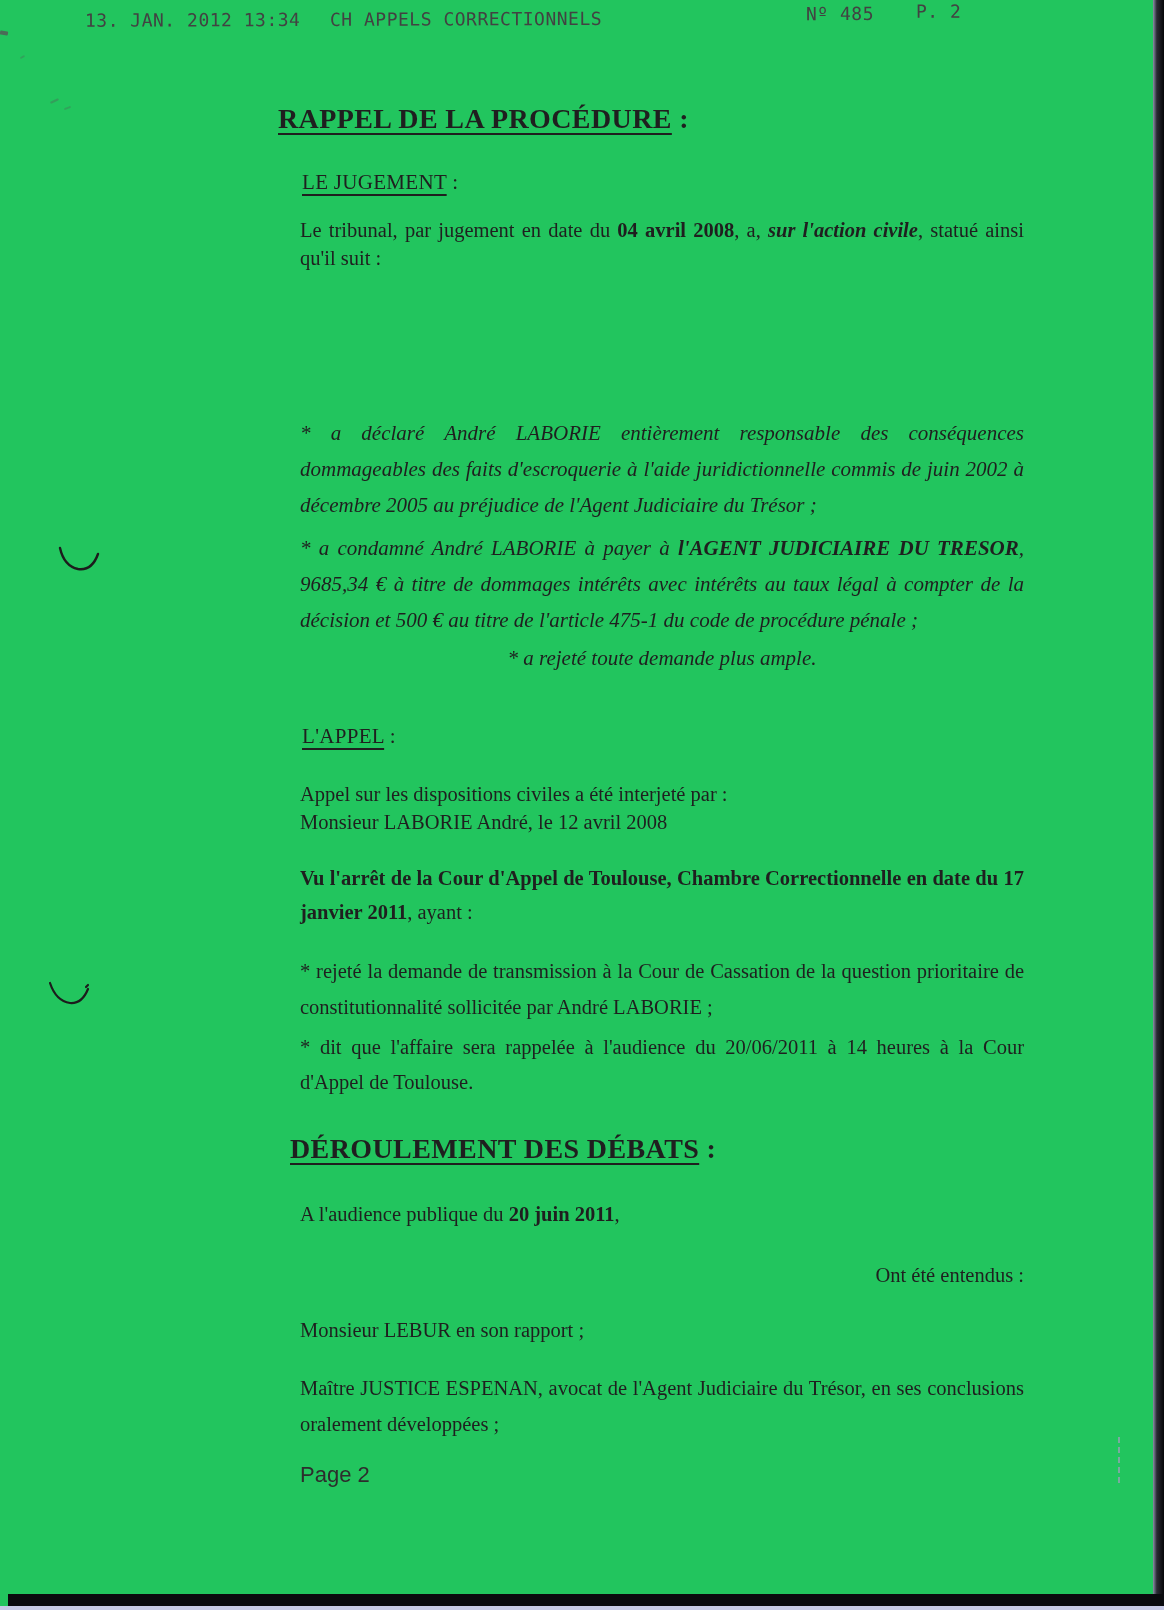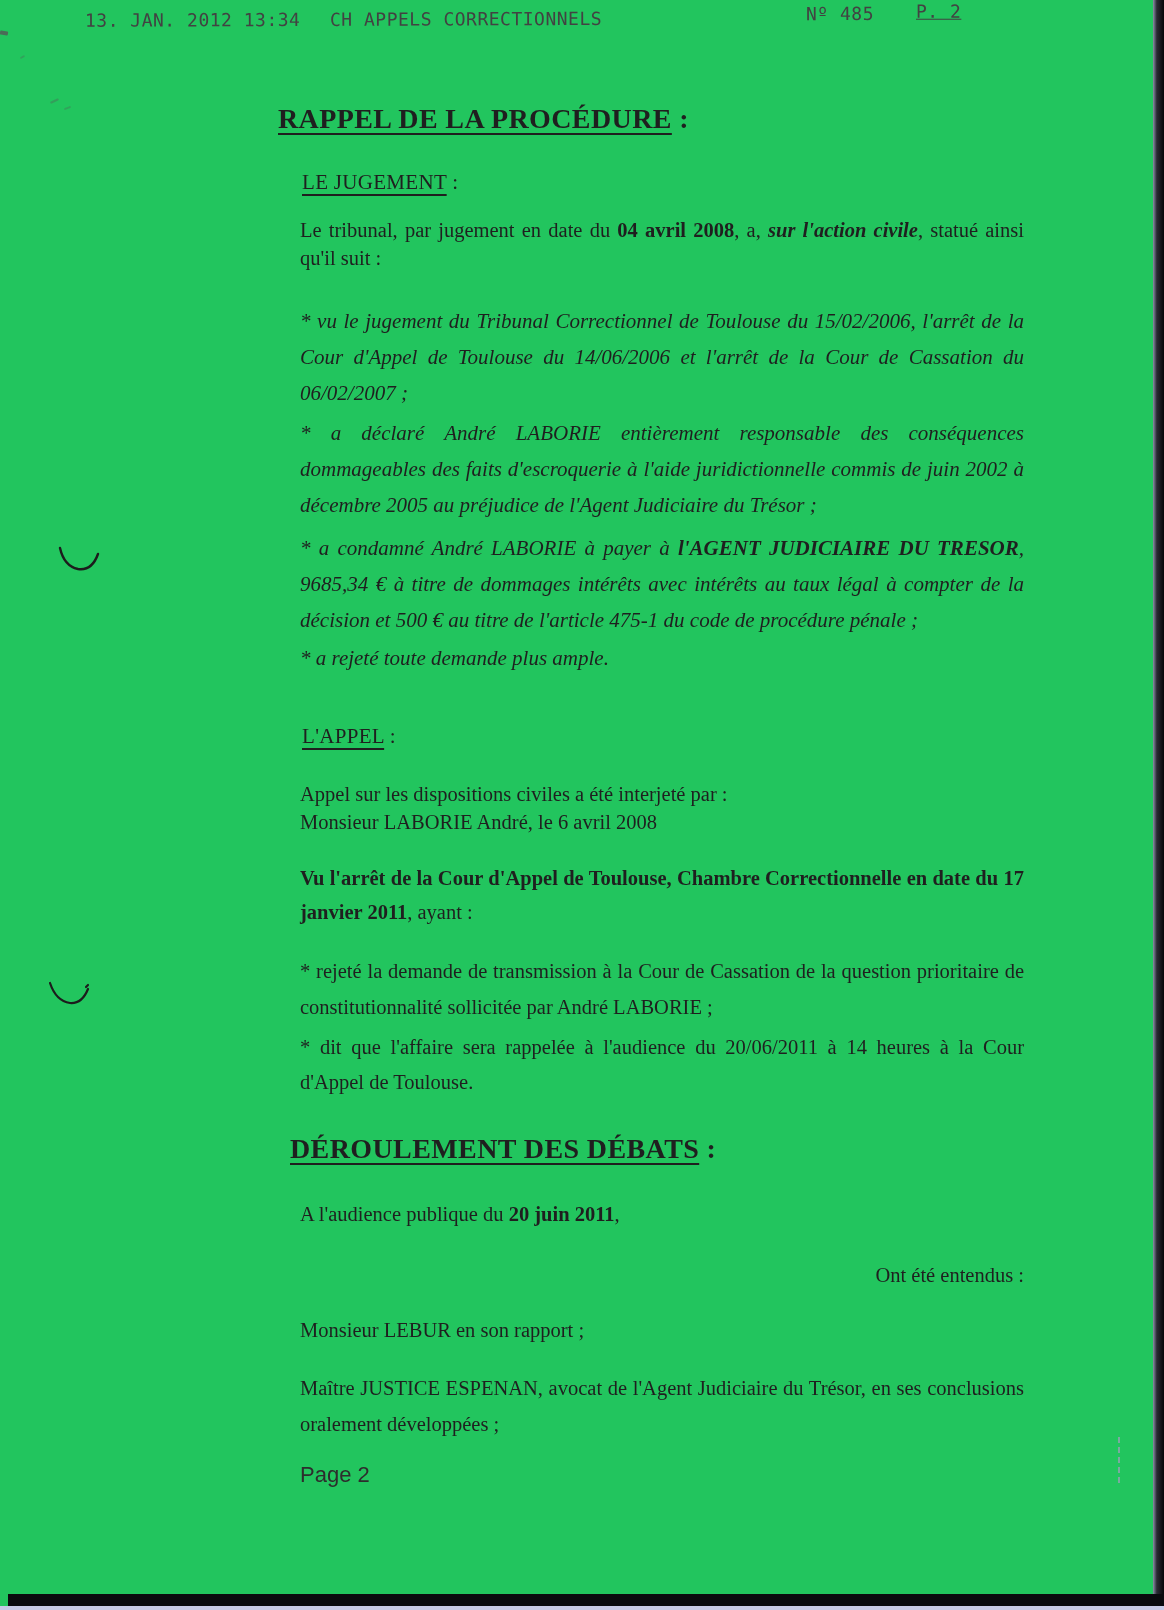--- a/index.html
+++ b/index.html
@@ -16,21 +16,21 @@
   .fax{
     position:absolute;top:8px;left:0;width:1164px;height:30px;
     font-family:"DejaVu Sans Mono","Liberation Mono",monospace;
     font-size:18px;color:#424242;letter-spacing:.5px;
     transform:rotate(-0.2deg);
   }
   .fax span{position:absolute;white-space:nowrap;}
   .fax .f1{left:85px;top:0;}
   .fax .f2{left:330px;top:0;}
   .fax .f3{left:806px;top:-4px;text-align:center;}
-  .fax .f4{left:916px;top:-6px;text-decoration:underline;}
+  .fax .f4{left:916px;top:-6px;}
   
   .blk{position:absolute;left:300px;width:724px;text-align:justify;font-size:20.5px;line-height:28px;}
   .heading-main{
     position:absolute;left:278px;font-size:28px;font-weight:bold;
     letter-spacing:.4px;white-space:nowrap;text-align:left;
   }
   .heading-sub{
     position:absolute;left:302px;font-size:21px;letter-spacing:.3px;
     white-space:nowrap;text-align:left;
   }
@@ -76,33 +76,32 @@
     <span class="f3">Nº 485</span>
     <span class="f4">P. 2</span>
   </div>
 
   <div class="heading-main" style="top:103px;"><span class="u">RAPPEL DE LA PROCÉDURE</span><span> :</span></div>
 
   <div class="heading-sub" style="top:170px;"><span class="u">LE JUGEMENT</span><span> :</span></div>
 
   <div class="blk" style="top:216px;"><span>Le tribunal, par jugement en date du </span><b>04 avril 2008</b><span>, a, </span><span class="bi">sur l'action civile</span><span>, statué ainsi qu'il suit :</span></div>
 
-  <div class="blk it" style="top:303px;">* vu le jugement du Tribunal Correctionnel de Toulouse du 15/02/2006, l'arrêt de la Cour d'Appel de Toulouse du 14/06/2006 et l'arrêt de la Cour de Cassation du 06/02/2007 ;</div>
 
   <div class="blk it" style="top:415px;">* a déclaré André LABORIE entièrement responsable des conséquences dommageables des faits d'escroquerie à l'aide juridictionnelle commis de juin 2002 à décembre 2005 au préjudice de l'Agent Judiciaire du Trésor ;</div>
 
   <div class="blk it" style="top:530px;"><span>* a condamné André LABORIE à payer à </span><b>l'AGENT JUDICIAIRE DU TRESOR</b><span>, 9685,34 € à titre de dommages intérêts avec intérêts au taux légal à compter de la décision et 500 € au titre de l'article 475-1 du code de procédure pénale ;</span></div>
 
-  <div class="blk it" style="top:640px;text-align:left;">* a rejeté toute demande plus ample.</div>
+  <div class="blk it" style="top:640px;text-align:center;">* a rejeté toute demande plus ample.</div>
 
   <div class="heading-sub" style="top:724px;"><span class="u">L'APPEL</span><span> :</span></div>
 
   <div class="blk" style="top:780px;text-align:left;">
     <div>Appel sur les dispositions civiles a été interjeté par :</div>
-    <div>Monsieur LABORIE André, le 6 avril 2008</div>
+    <div>Monsieur LABORIE André, le 12 avril 2008</div>
   </div>
 
   <div class="blk" style="top:861px;line-height:34px;"><b>Vu l'arrêt de la Cour d'Appel de Toulouse, Chambre Correctionnelle en date du 17 janvier 2011</b><span>, ayant :</span></div>
 
   <div class="blk" style="top:953px;line-height:36px;">* rejeté la demande de transmission à la Cour de Cassation de la question prioritaire de constitutionnalité sollicitée par André LABORIE ;</div>
 
   <div class="blk" style="top:1030px;line-height:35px;">* dit que l'affaire sera rappelée à l'audience du 20/06/2011 à 14 heures à la Cour d'Appel de Toulouse.</div>
 
   <div class="heading-main" style="top:1133px;margin-left:12px;"><span class="u">DÉROULEMENT DES DÉBATS</span><span> :</span></div>
 

